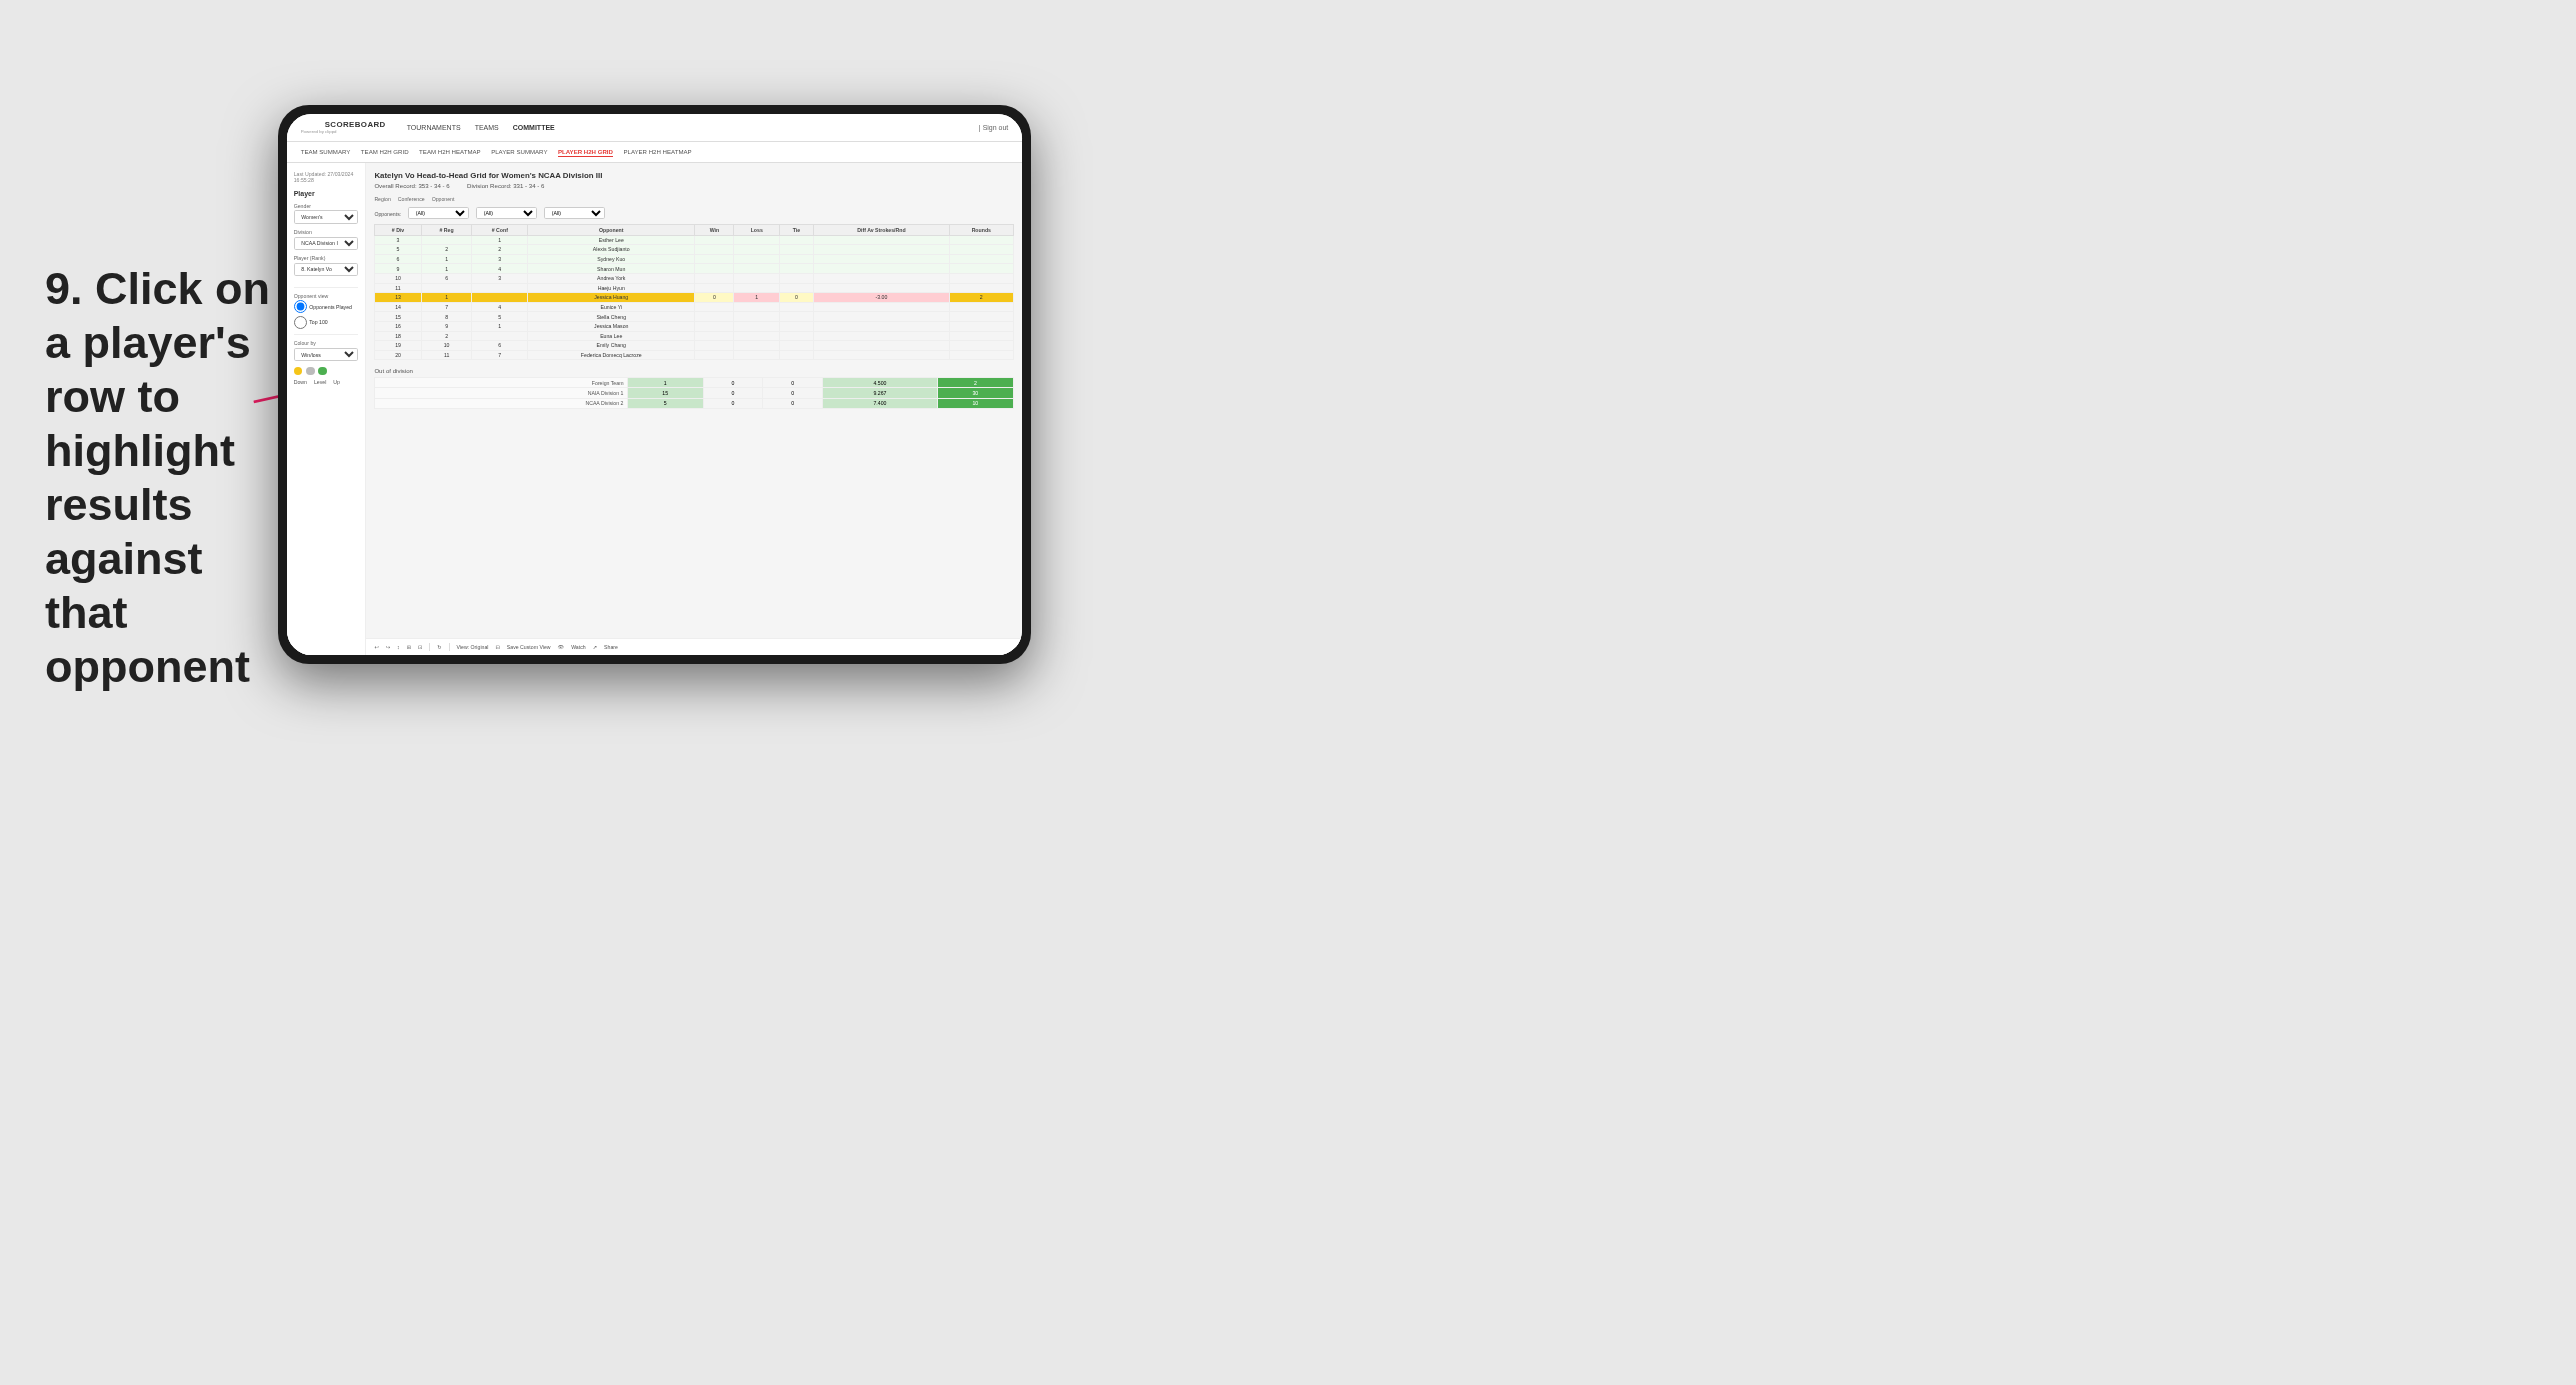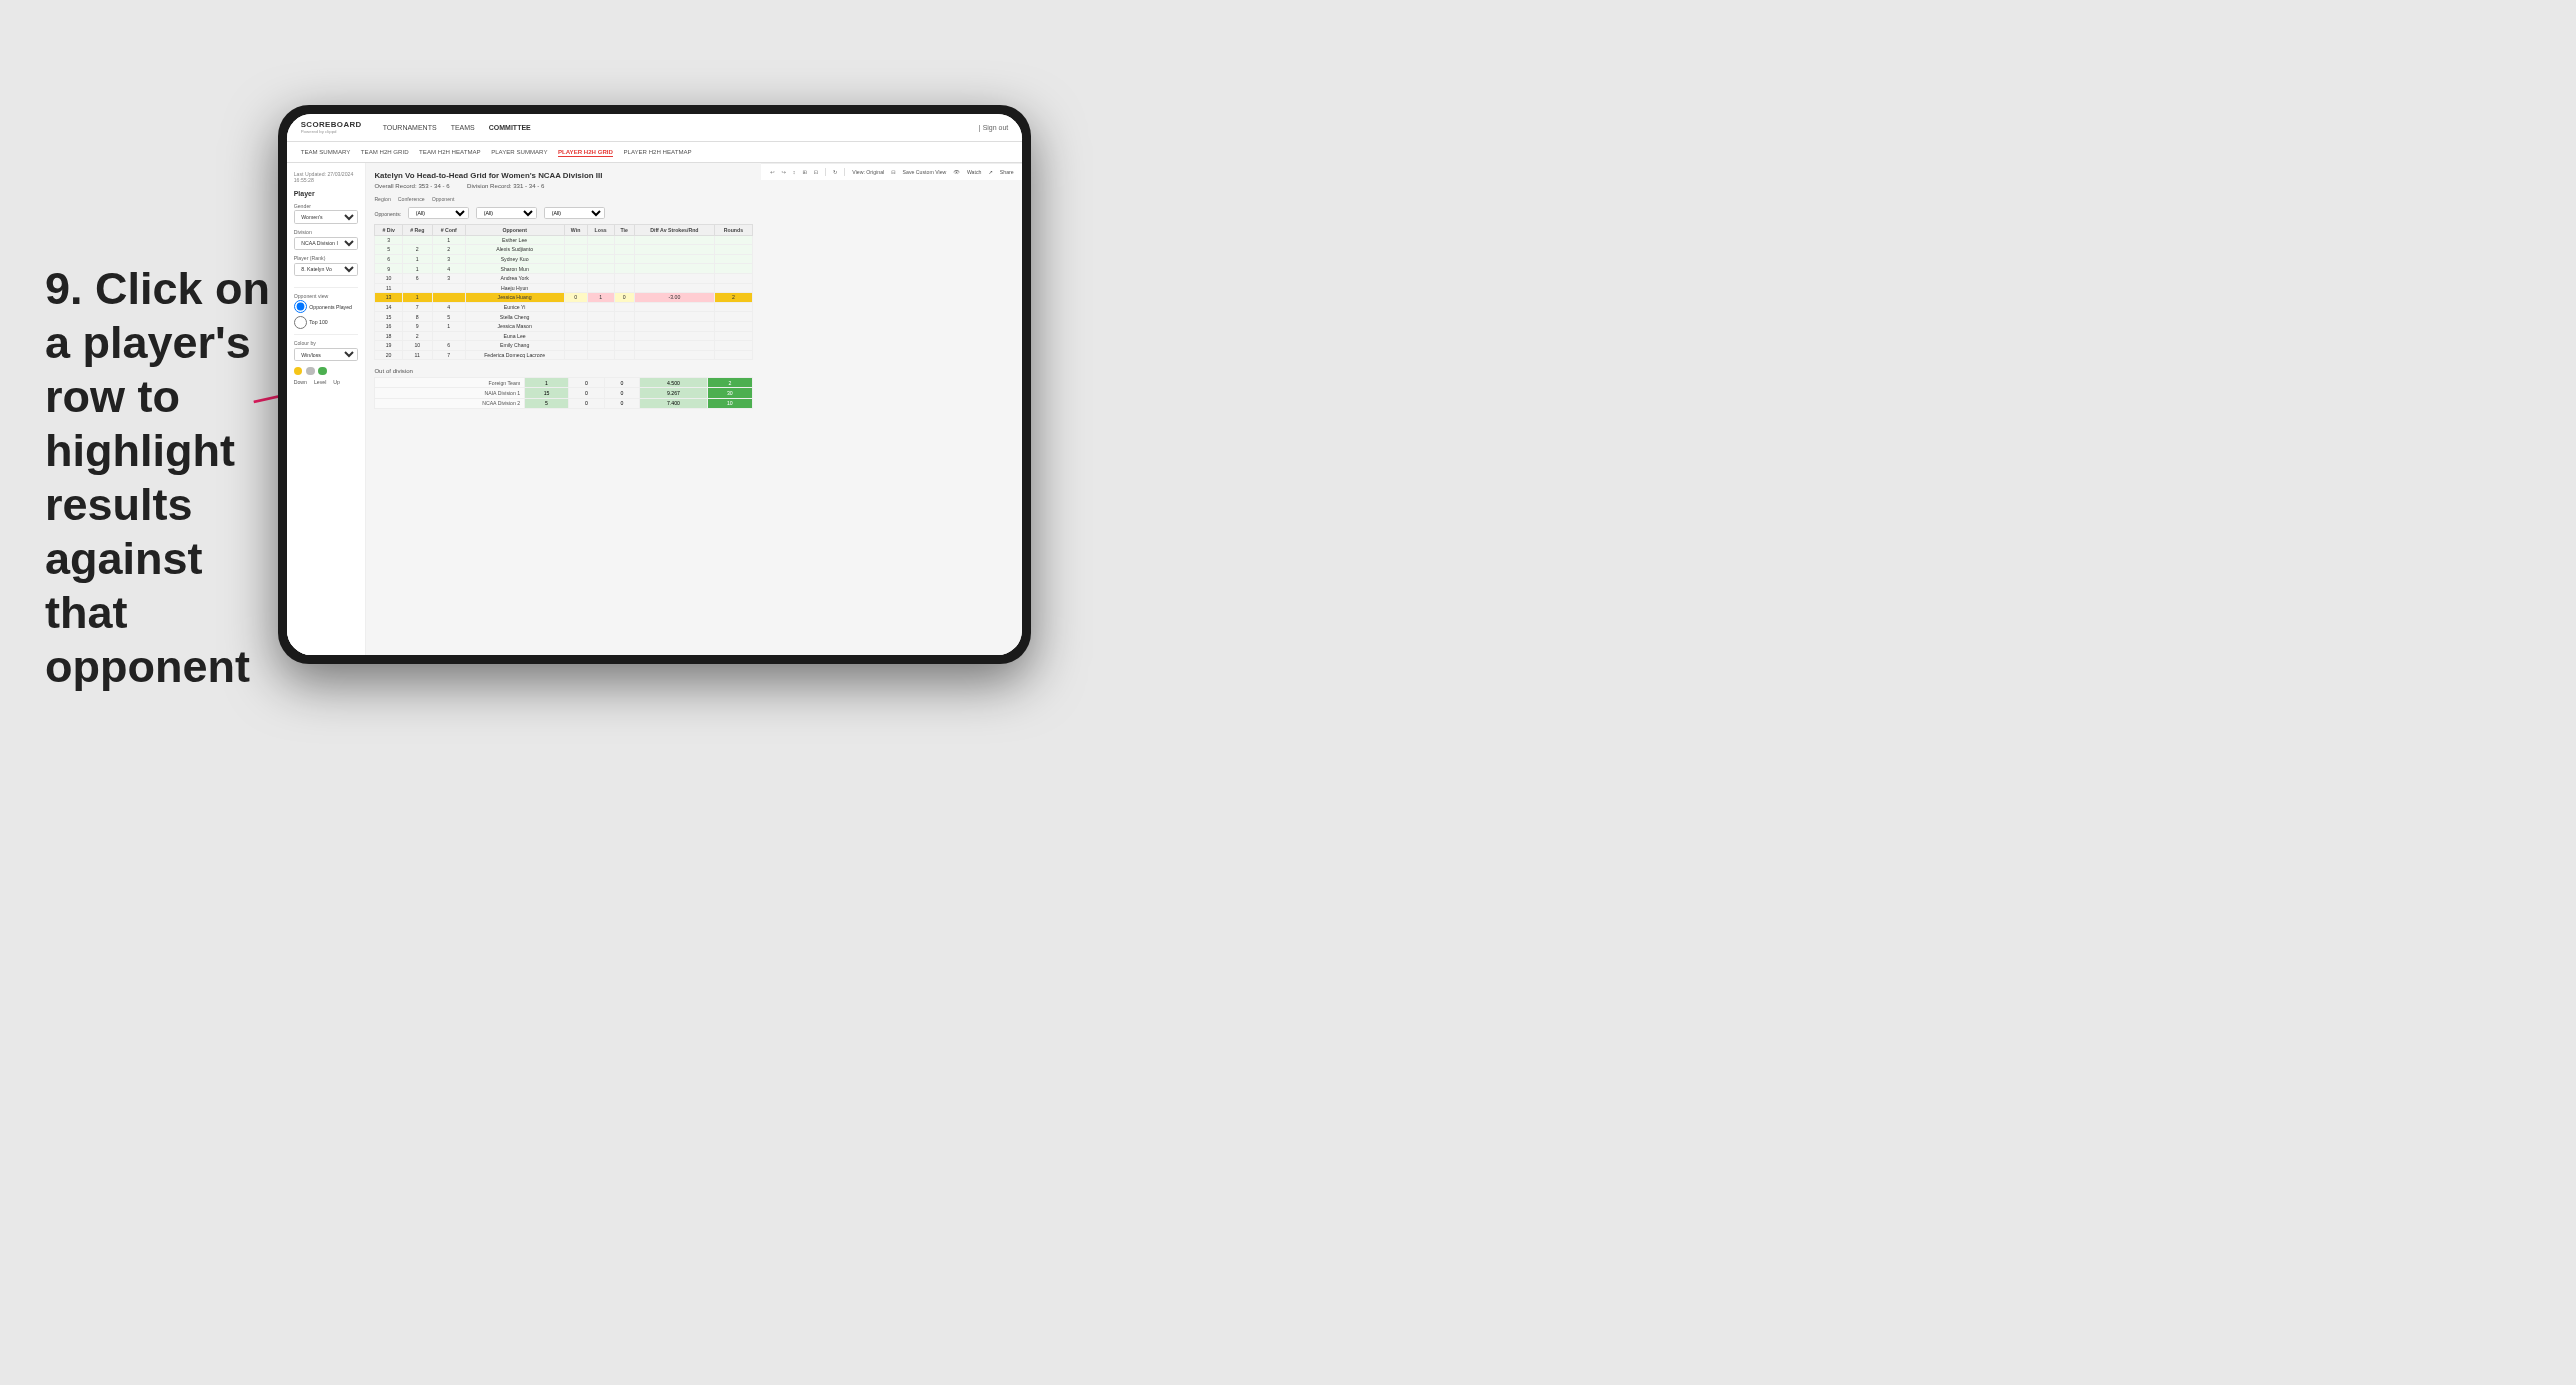--- a/index.html
+++ b/index.html
@@ -49,20 +49,21 @@
       display: flex;
       flex-direction: column;
       margin-right: 21px;
     }
 
     .logo-text {
       font-size: 7.9px;
       font-weight: 900;
       color: #333;
       letter-spacing: 0.4px;
+      margin-left: 24px;
     }
 
     .logo-sub {
       font-size: 4.4px;
       color: #999;
     }
 
     .nav-items {
       display: flex;
       gap: 14px;
@@ -479,21 +480,21 @@
             <div class="dot" style="background:#4caf50;"></div>
           </div>
           <div class="dot-labels">
             <span>Down</span>
             <span>Level</span>
             <span>Up</span>
           </div>
         </div>
       </div>
 
-      <div style="flex:1; display:flex; flex-direction:row; overflow:hidden;">
+      <div style="flex:1; display:flex; flex-direction:column; overflow:hidden;">
         <div class="grid-area">
           <div class="grid-title">Katelyn Vo Head-to-Head Grid for Women's NCAA Division III</div>
           <div class="grid-records">
             <span>
               <span>Overall Record:</span>
               <span>353 - 34 - 6</span>
             </span>
             <span>
               <span>Division Record:</span>
               <span>331 - 34 - 6</span>

